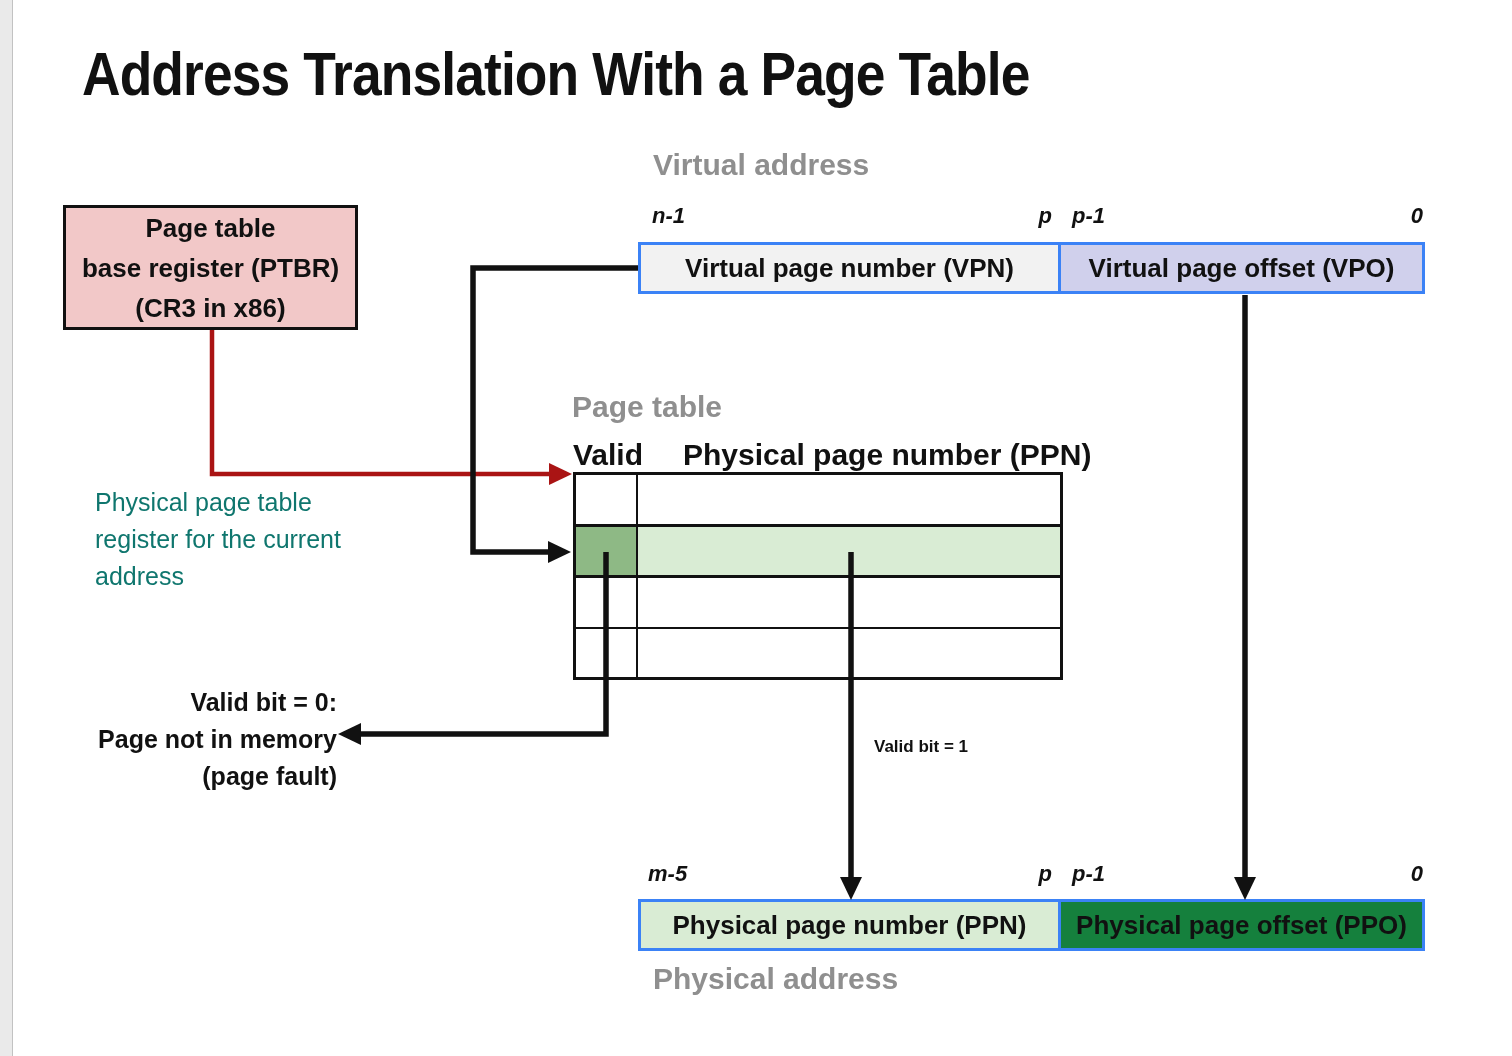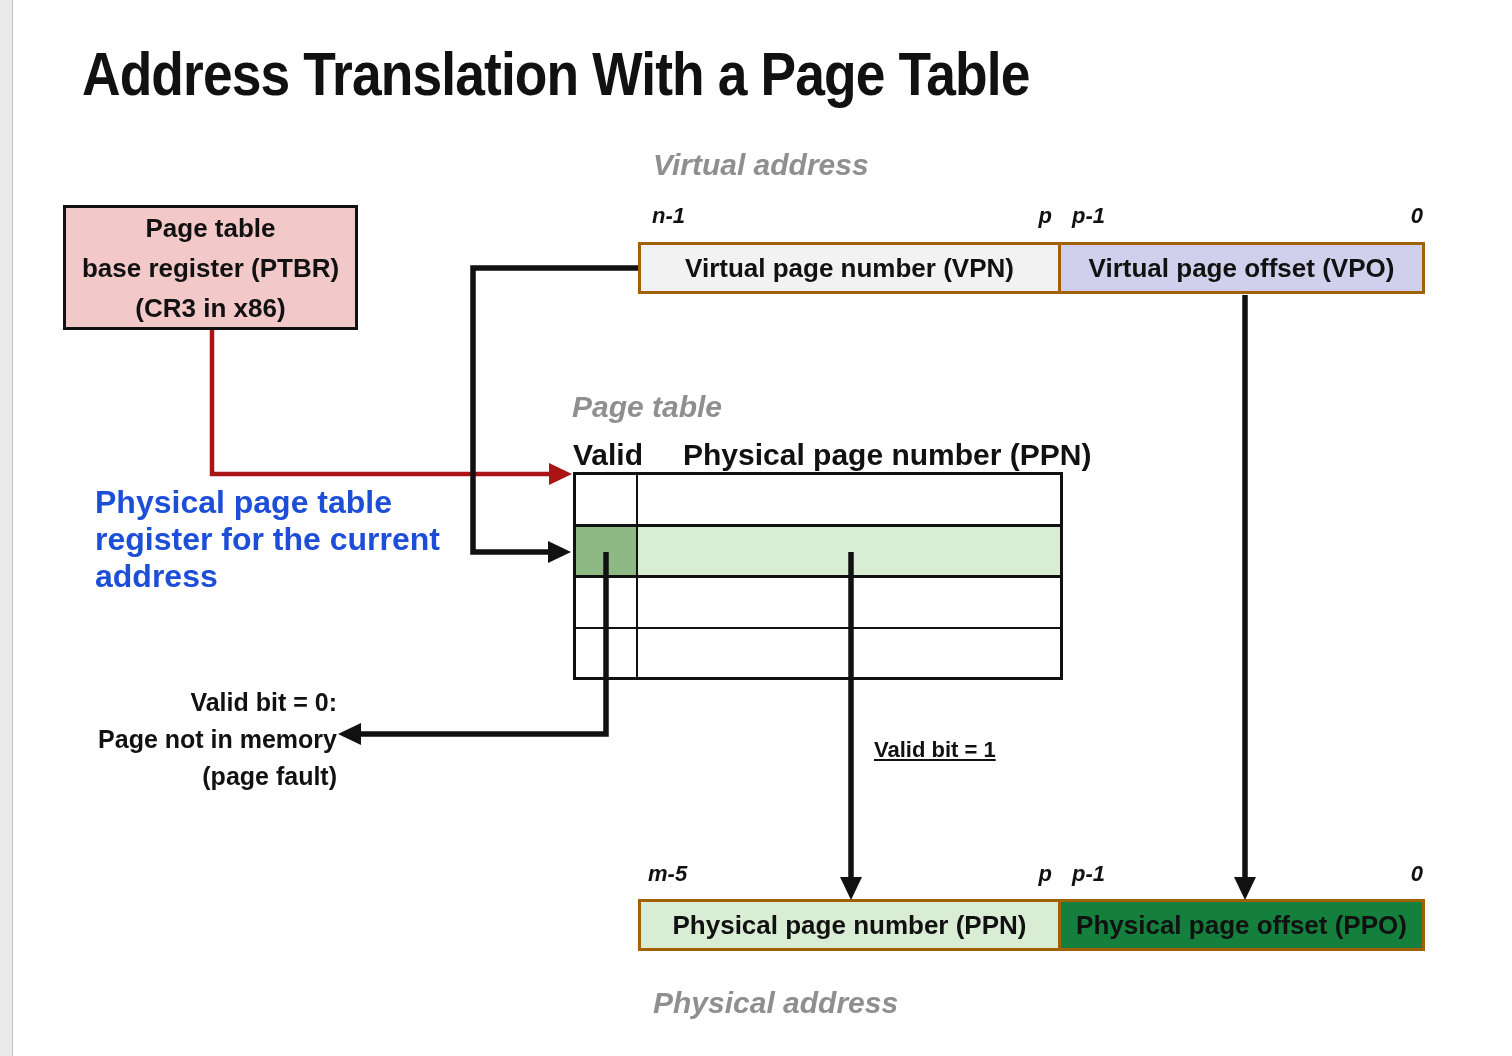--- a/index.html
+++ b/index.html
@@ -33,41 +33,40 @@
     color: #111111;
     white-space: nowrap;
     transform: scaleX(0.86);
     transform-origin: left center;
   }
 
   .section-label {
     position: absolute;
     font-size: 30px;
     font-weight: 700;
+    color: #8f8f8f;
+    white-space: nowrap;
+    z-index: 3;
+  }
+
+  .bit-label {
+    position: absolute;
+    font-size: 22px;
+    font-weight: 700;
     font-style: italic;
-    color: #8f8f8f;
-    white-space: nowrap;
-    z-index: 3;
-  }
-
-  .bit-label {
-    position: absolute;
-    font-size: 22px;
-    font-weight: 700;
-    font-style: italic;
     color: #111111;
     white-space: nowrap;
     z-index: 3;
   }
   .bit-label.right { text-align: right; }
 
   .addr-box {
     position: absolute;
     height: 52px;
-    border: 3px solid #a16207;
+    border: 3px solid #3b82f6;
     display: flex;
     align-items: center;
     justify-content: center;
     font-size: 26px;
     font-weight: 700;
     z-index: 1;
     white-space: nowrap;
   }
 
   .ptbr-box {
@@ -118,44 +117,43 @@
     position: absolute;
     font-weight: 700;
     color: #111111;
     z-index: 3;
     margin-left: 12px;
   }
 
   .red-note {
     position: absolute;
     left: 95px; top: 484px;
-    font-size: 32px;
-    font-weight: 700;
+    font-size: 25px;
+    font-weight: 400;
     line-height: 37px;
-    color: #1d4ed8;
+    color: #0f766e;
     z-index: 3;
     white-space: nowrap;
   }
 
   .valid0-note {
     position: absolute;
     left: 80px; top: 684px;
     width: 245px;
     font-size: 25px;
     line-height: 37px;
     text-align: right;
     white-space: nowrap;
   }
 
   .valid1-note {
     position: absolute;
     left: 862px; top: 737px;
-    font-size: 22px;
-    white-space: nowrap;
-    text-decoration: underline;
+    font-size: 17px;
+    white-space: nowrap;
   }
 
   .arrows {
     position: absolute;
     left: 0; top: 0;
     width: 1512px; height: 1056px;
     z-index: 2;
     pointer-events: none;
   }
 </style>
@@ -231,21 +229,21 @@
   <div class="bit-label" style="left:1072px; top:861px;">p-1</div>
   <div class="bit-label right" style="left:1373px; top:861px; width:50px;">0</div>
 
   <div class="addr-box" style="left:638px; top:899px; width:423px; background:#d9ecd4;">
     <span>Physical page number (PPN)</span>
   </div>
   <div class="addr-box" style="left:1058px; top:899px; width:367px; background:#15803d;">
     <span>Physical page offset (PPO)</span>
   </div>
 
-  <div class="section-label" style="left:653px; top:962px;margin-top:24px;">Physical address</div>
+  <div class="section-label" style="left:653px; top:962px;">Physical address</div>
 
   <svg class="arrows" viewBox="0 0 1512 1056">
 
     <path d="M 212 330 L 212 474 L 552 474" fill="none" stroke="#aa1414" stroke-width="4.5"></path>
     <polygon points="572,474 549,463 549,485" fill="#aa1414"></polygon>
 
     <path d="M 638 268 L 473 268 L 473 552 L 550 552" fill="none" stroke="#111111" stroke-width="5.5"></path>
     <polygon points="571,552 548,541 548,563" fill="#111111"></polygon>
 
     <path d="M 606 552 L 606 734 L 360 734" fill="none" stroke="#111111" stroke-width="5.5"></path>

